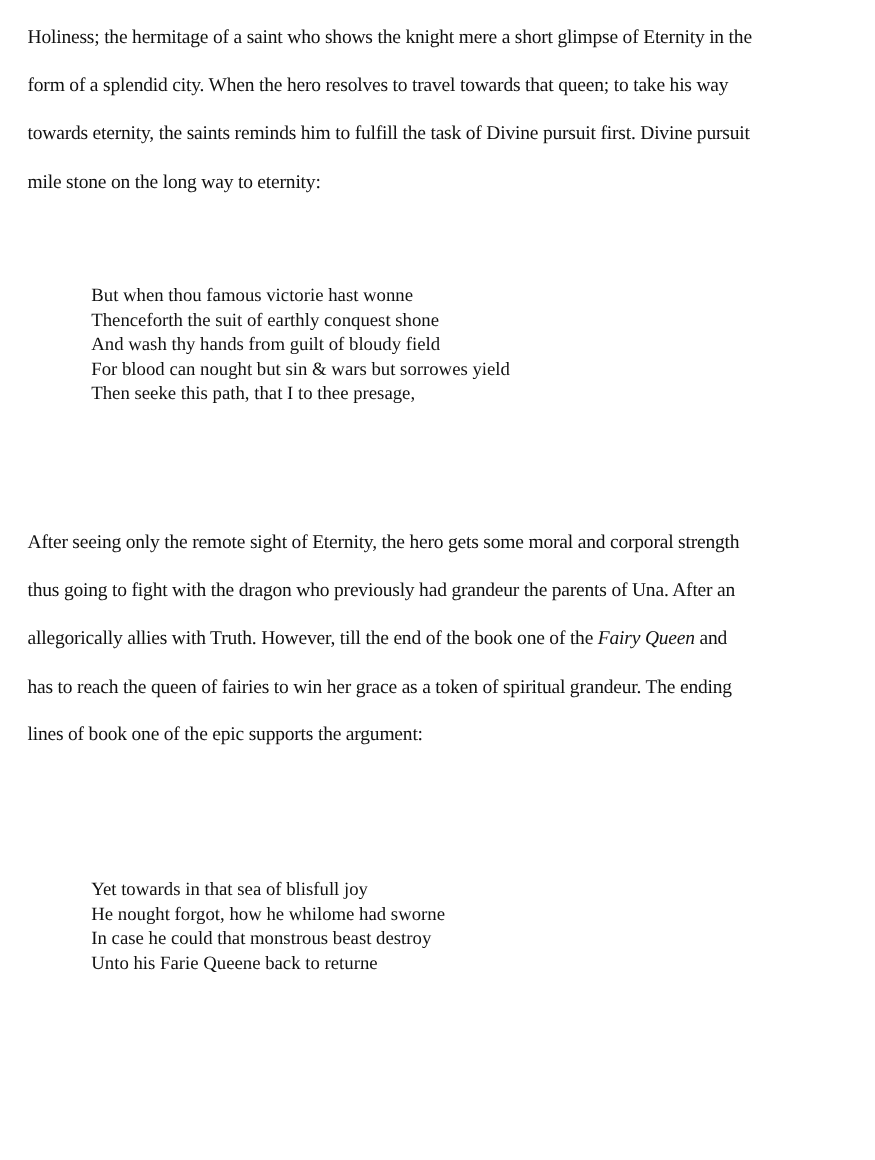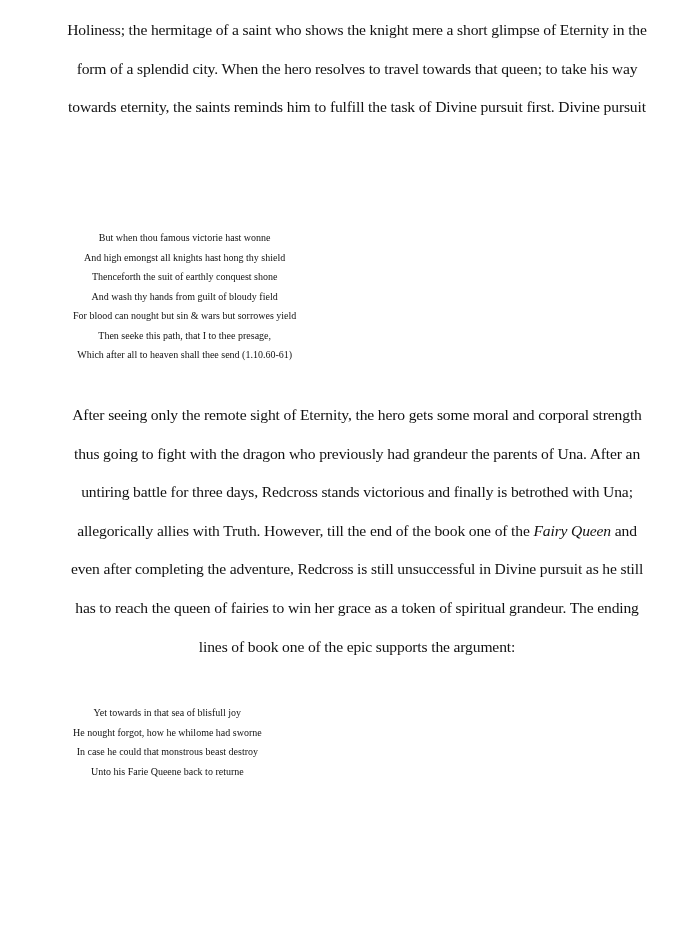--- a/index.html
+++ b/index.html
@@ -14,78 +14,74 @@
       position: relative;
       color: #111111;
       font-family: "Liberation Serif", "DejaVu Serif", serif;
     }
     .page {
       position: absolute;
       left: 0;
       top: 0;
       width: 644px;
       height: 928px;
-      text-align: center;
     }
     .prose {
       position: absolute;
       left: 22px;
       width: 670px;
       font-size: 15.6px;
       line-height: 38.6px;
       letter-spacing: -0.15px;
       word-spacing: 0px;
     }
     .prose .line {
       display: block;
       white-space: nowrap;
     }
     .verse {
       position: absolute;
       left: 73px;
-      font-size: 10px;
+      font-size: 15px;
       line-height: 19.5px;
       white-space: nowrap;
     }
     .verse .vline {
       display: block;
     }
     .para1 { top: 11px; }
     .verse1 { top: 228px; }
-    .para2 { top: 396px; font-family: Liberation Serif, serif; }
+    .para2 { top: 415px; font-family: Liberation Serif, serif; }
     .verse2 { top: 703px; }
     em { font-style: italic; }
   </style>
 </head>
 <body>
 
 <div class="page">
 
   <div class="prose para1">
     <span class="line">Holiness; the hermitage of a saint who shows the knight mere a short glimpse of Eternity in the</span>
     <span class="line">form of a splendid city. When the hero resolves to travel towards that queen; to take his way</span>
     <span class="line">towards eternity, the saints reminds him to fulfill the task of Divine pursuit first. Divine pursuit</span>
+    <span class="line">mile stone on the long way to eternity:</span>
   </div>
 
   <div class="verse verse1">
     <span class="vline">But when thou famous victorie hast wonne</span>
-    <span class="vline">And high emongst all knights hast hong thy shield</span>
     <span class="vline">Thenceforth the suit of earthly conquest shone</span>
     <span class="vline">And wash thy hands from guilt of bloudy field</span>
     <span class="vline">For blood can nought but sin &amp; wars but sorrowes yield</span>
     <span class="vline">Then seeke this path, that I to thee presage,</span>
-    <span class="vline">Which after all to heaven shall thee send (1.10.60-61)</span>
   </div>
 
   <div class="prose para2">
     <span class="line">After seeing only the remote sight of Eternity, the hero gets some moral and corporal strength</span>
     <span class="line">thus going to fight with the dragon who previously had grandeur the parents of Una. After an</span>
-    <span class="line">untiring battle for three days, Redcross stands victorious and finally is betrothed with Una;</span>
     <span class="line"><span>allegorically allies with Truth. However, till the end of the book one of the </span><em>Fairy Queen</em><span> and</span></span>
-    <span class="line">even after completing the adventure, Redcross is still unsuccessful in Divine pursuit as he still</span>
     <span class="line">has to reach the queen of fairies to win her grace as a token of spiritual grandeur. The ending</span>
     <span class="line">lines of book one of the epic supports the argument:</span>
   </div>
 
   <div class="verse verse2">
     <span class="vline">Yet towards in that sea of blisfull joy</span>
     <span class="vline">He nought forgot, how he whilome had sworne</span>
     <span class="vline">In case he could that monstrous beast destroy</span>
     <span class="vline">Unto his Farie Queene back to returne</span>
   </div>

